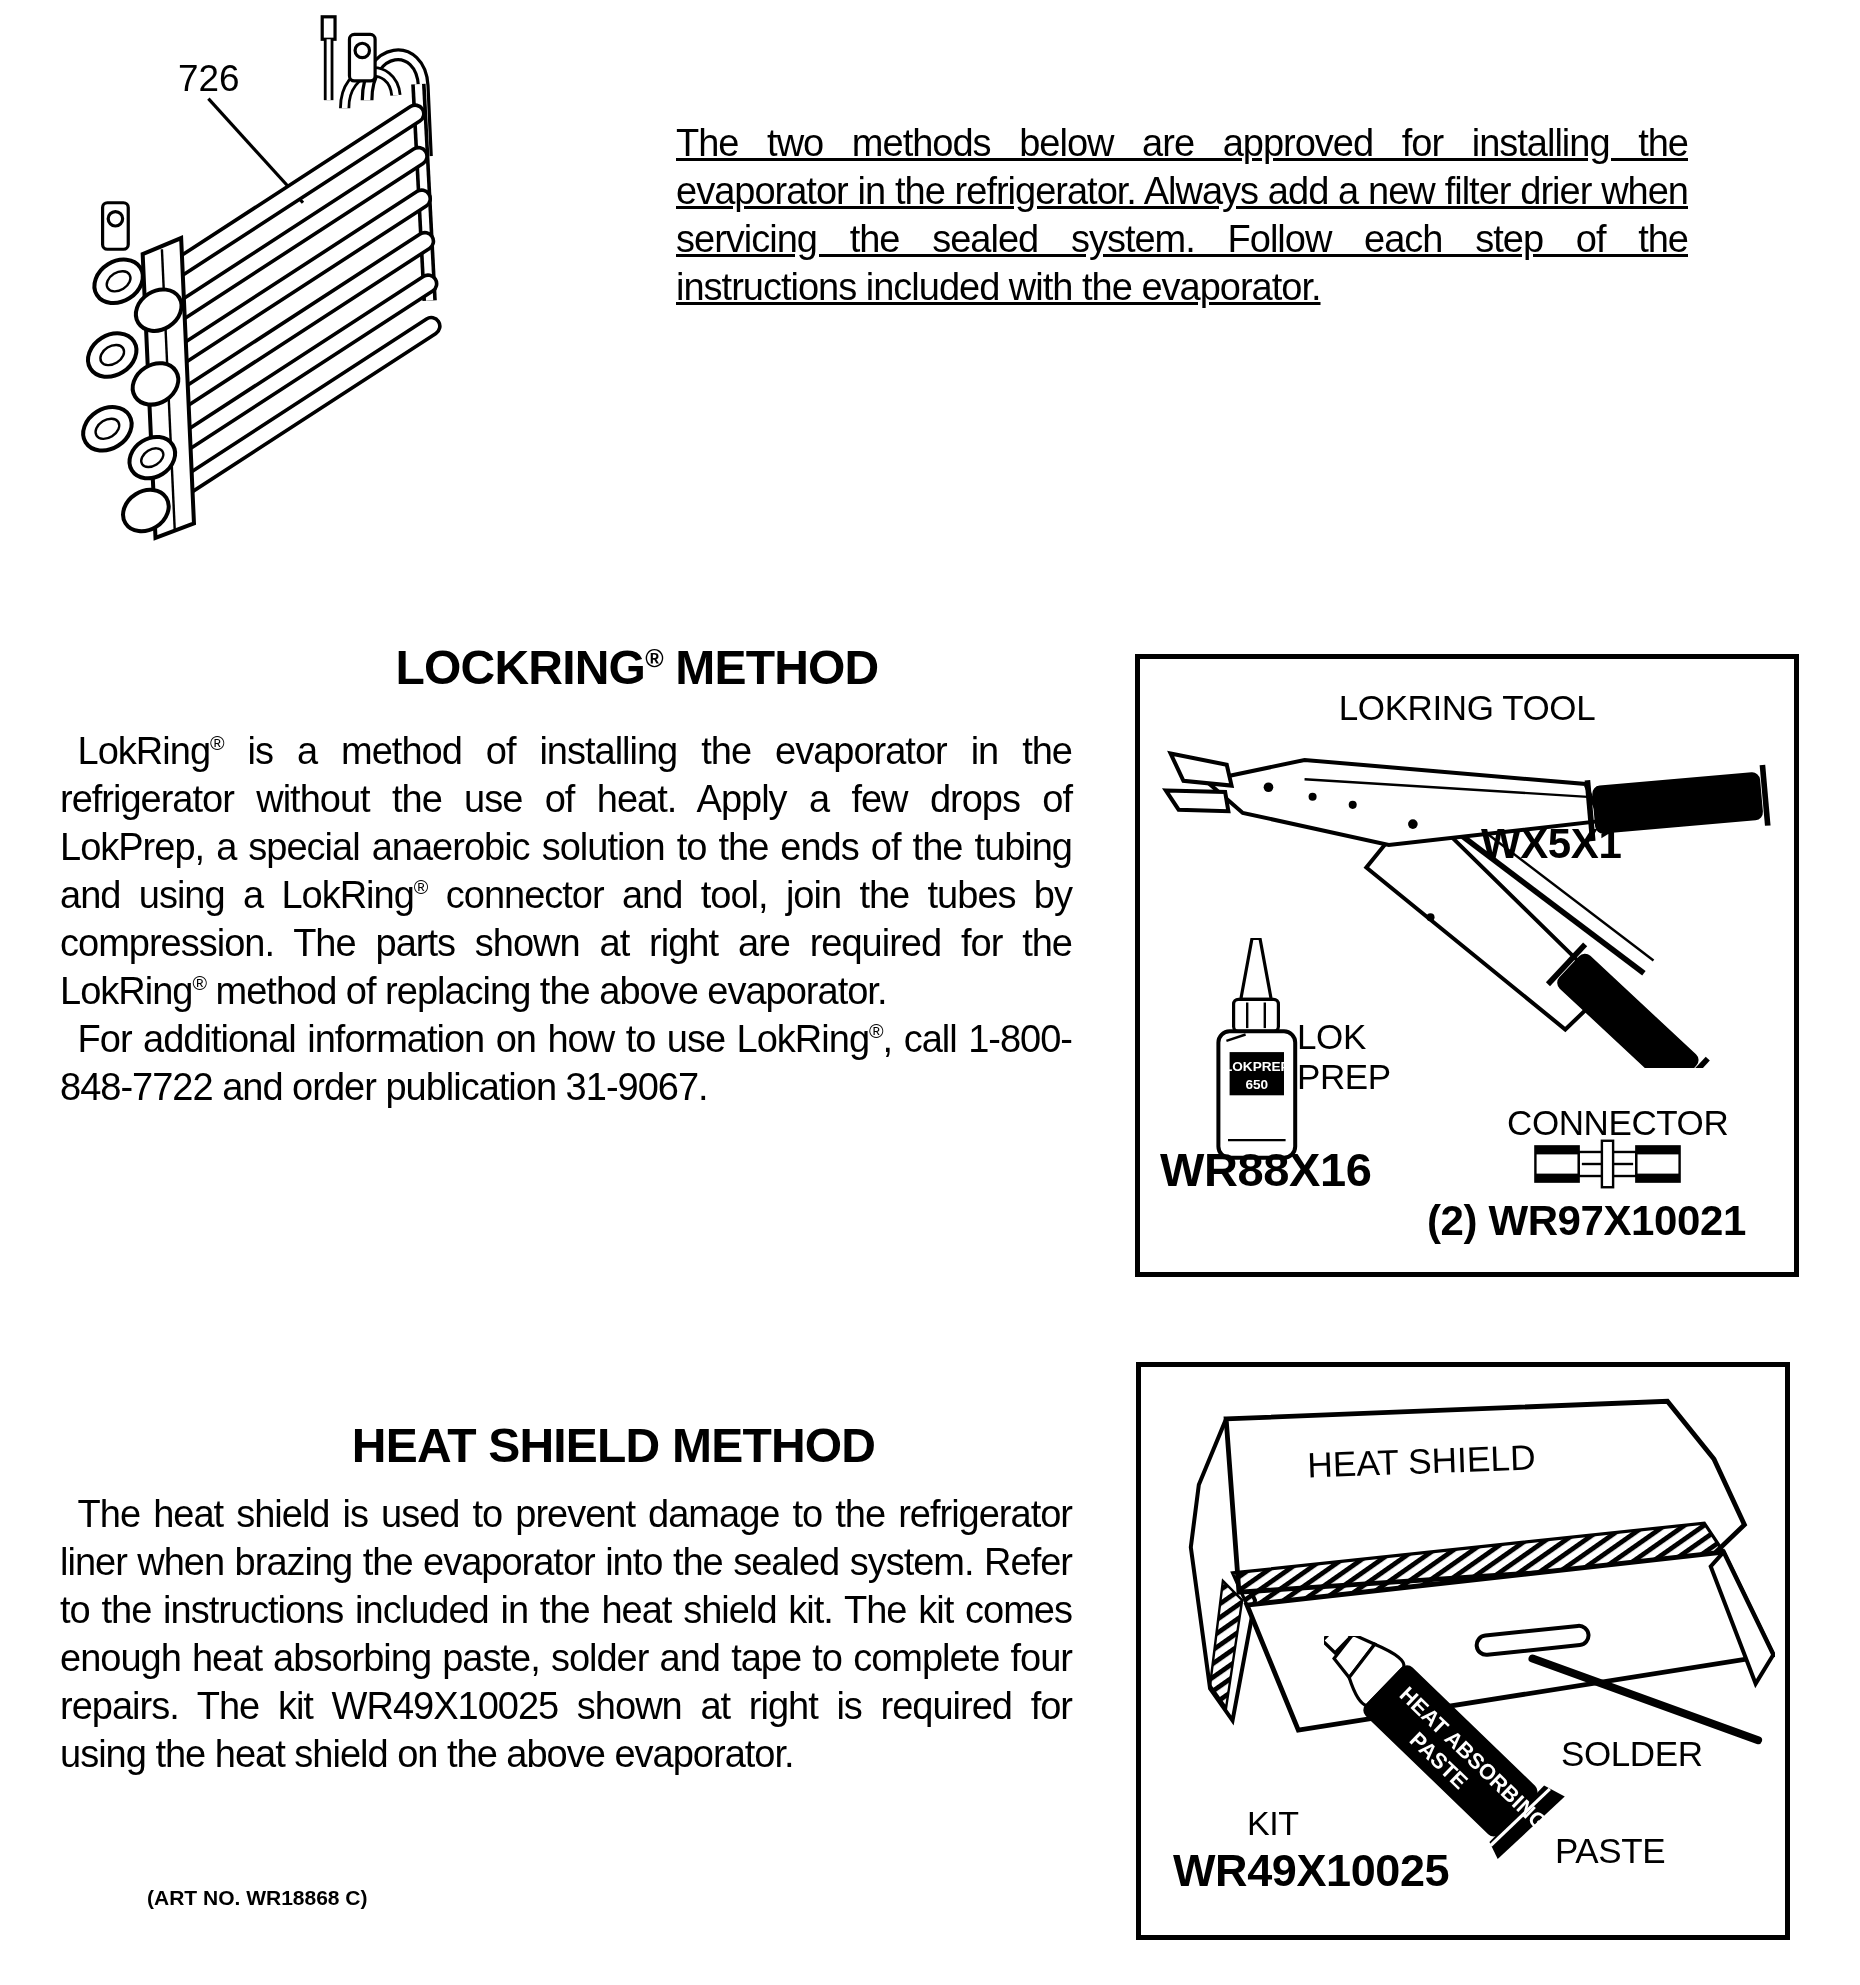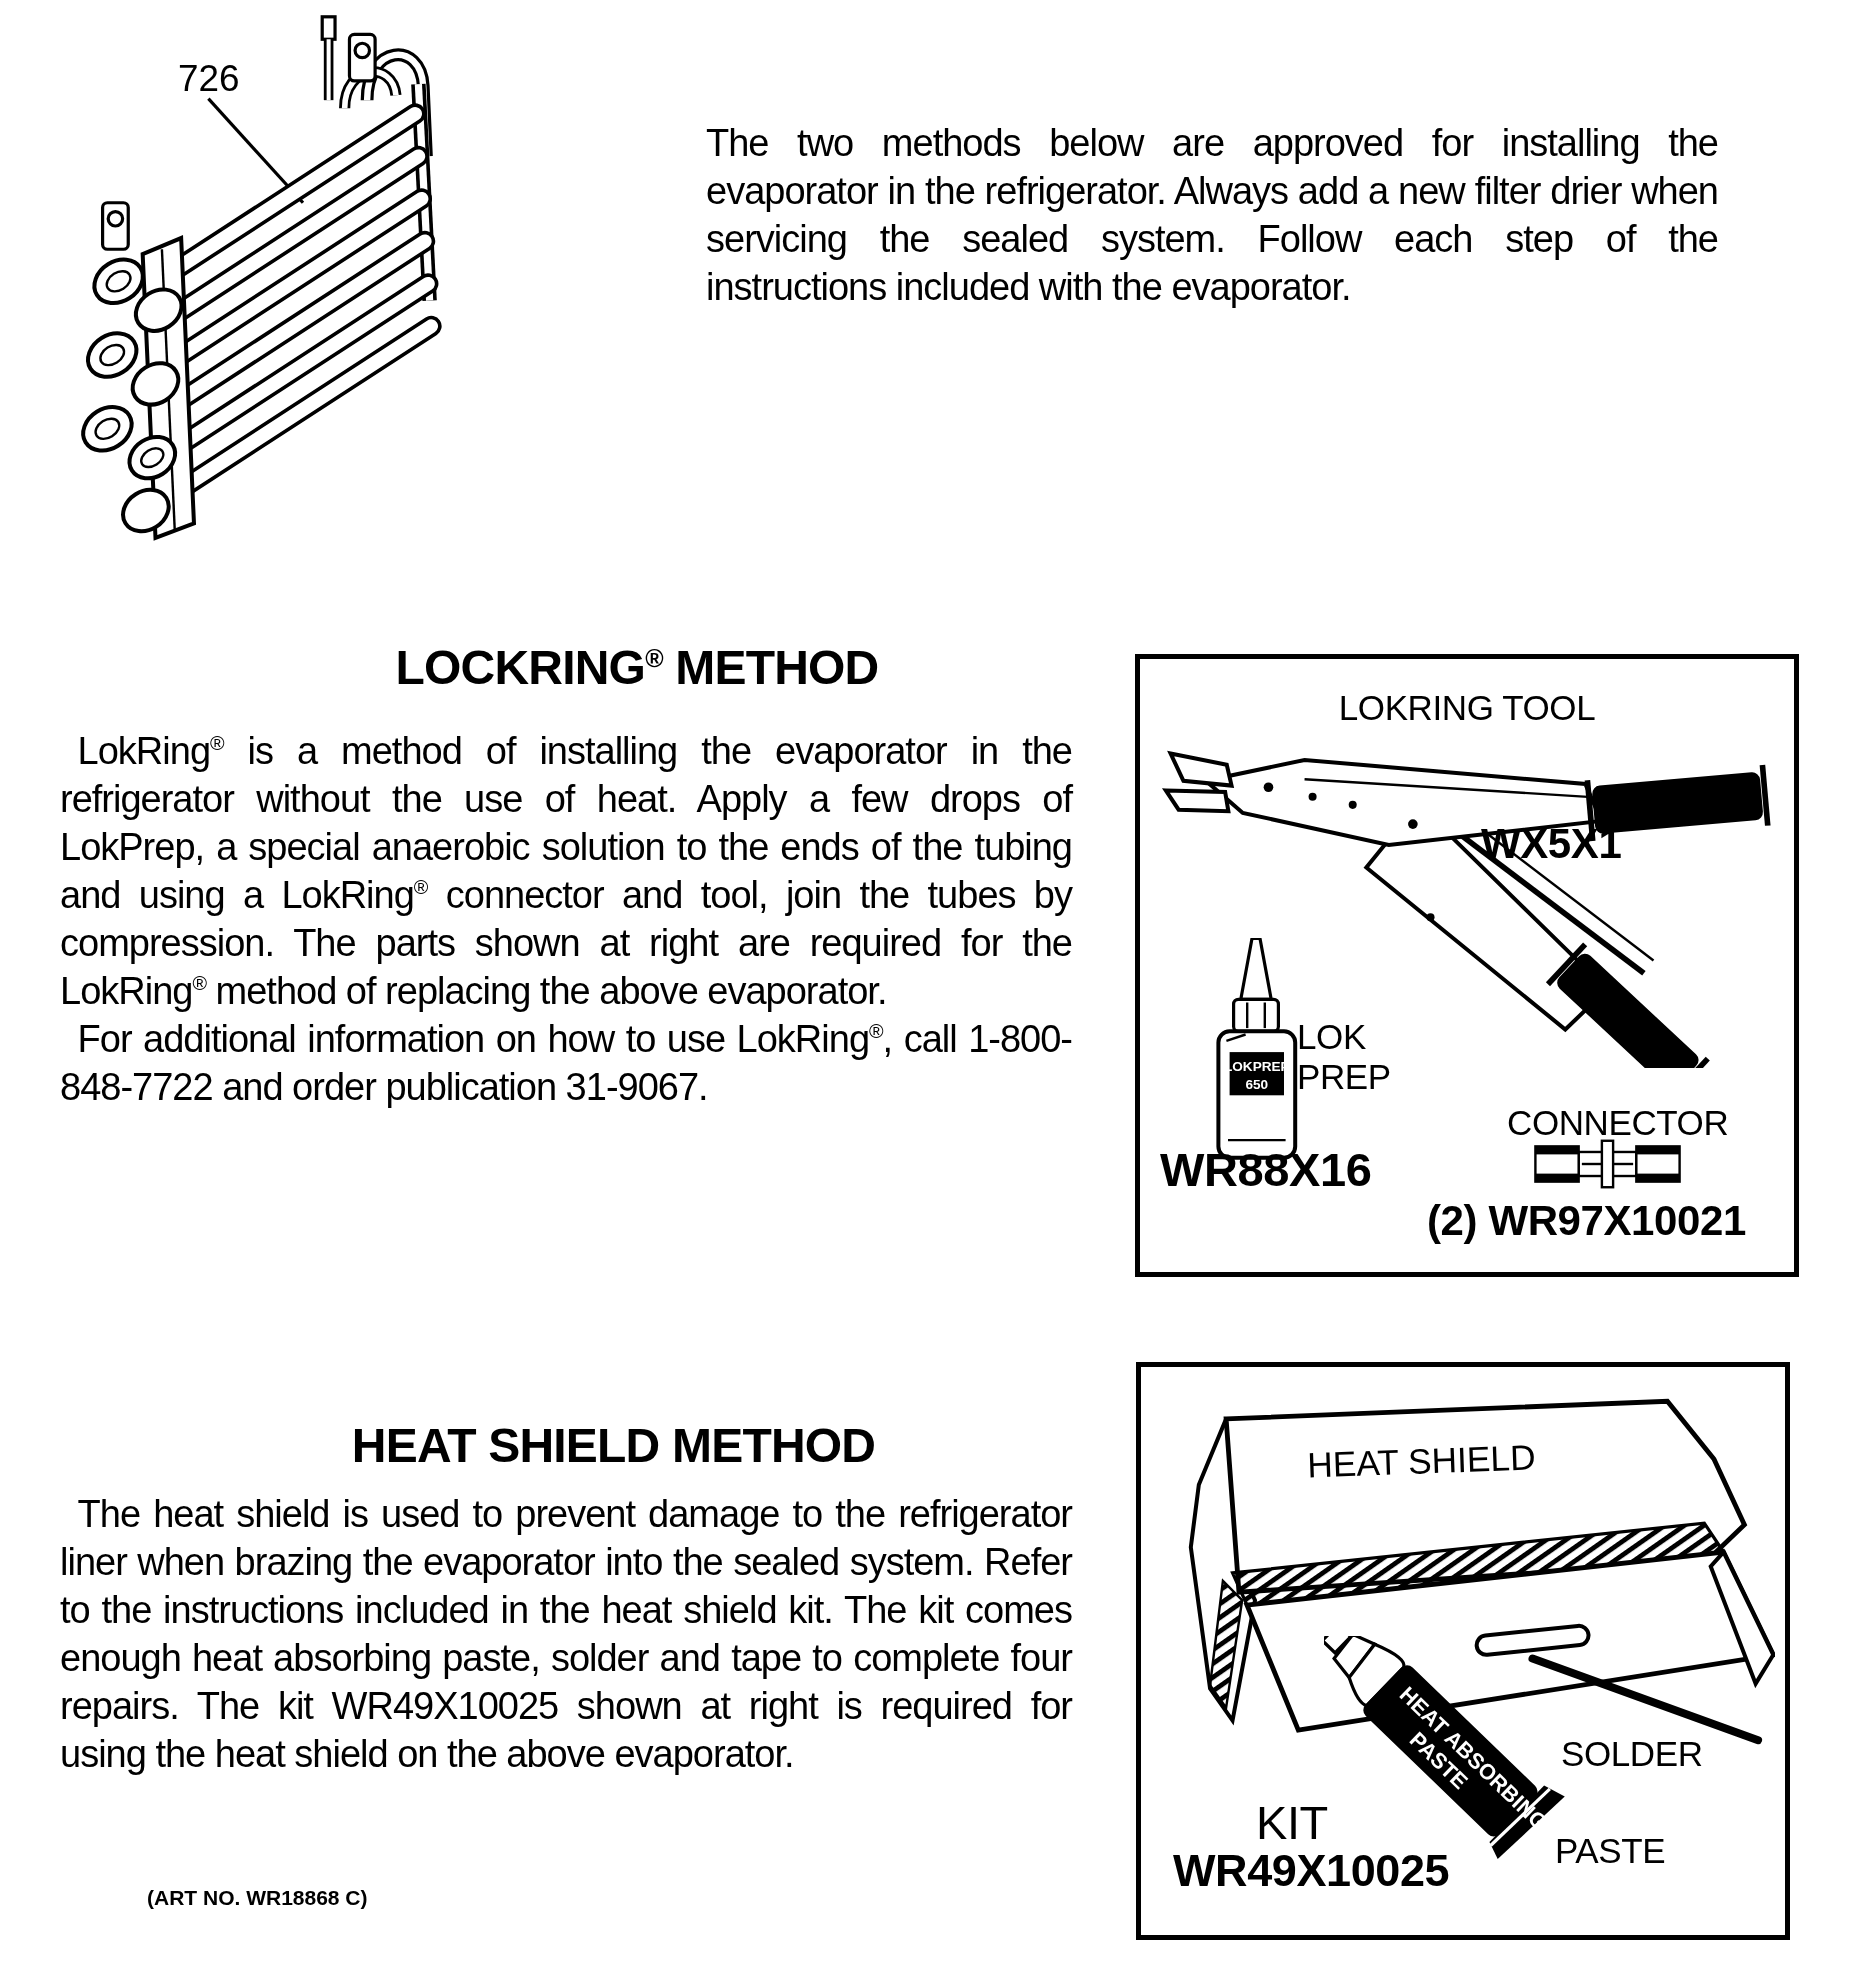--- a/index.html
+++ b/index.html
@@ -100,21 +100,21 @@
       </g>
       <g fill="none" stroke="#000" stroke-width="3">
         <ellipse cx="78" cy="336" rx="16" ry="11" transform="rotate(-32 78 336)"></ellipse>
         <ellipse cx="70" cy="428" rx="16" ry="11" transform="rotate(-32 70 428)"></ellipse>
         <ellipse cx="64" cy="520" rx="16" ry="11" transform="rotate(-32 64 520)"></ellipse>
         <ellipse cx="120" cy="556" rx="15" ry="10" transform="rotate(-32 120 556)"></ellipse>
       </g>
     </svg>
   </div>
 
-  <div class="abs body-text no-indent" style="left:706px; top:119px; width:1012px;">
+  <div class="abs body-text no-indent" style="left:676px; top:119px; width:1012px;text-decoration:underline;">
     <p>The two methods below are approved for installing the evaporator in the refrigerator.  Always add a new filter drier when servicing the sealed system.  Follow each step of the instructions included with the evaporator.</p>
   </div>
 
   <div class="abs method-heading" style="left:160px; top:643px; width:954px;">LOCKRING<sup>®</sup> METHOD</div>
 
   <div class="abs body-text" style="left:60px; top:727px; width:1012px;">
     <p>LokRing<sup>®</sup> is a method of installing the evaporator in the refrigerator without the use of heat.  Apply a few drops of LokPrep, a special anaerobic solution to the ends of the tubing and using a LokRing<sup>®</sup> connector and tool, join the tubes by compression.  The parts shown at right are required for the LokRing<sup>®</sup> method of replacing the above evaporator.</p>
     <p>For additional information on how to use LokRing<sup>®</sup>, call 1-800-848-7722 and order publication 31-9067.</p>
   </div>
 
@@ -252,19 +252,19 @@
           <text x="30" y="36" fill="#fff" font-size="27" font-weight="bold">HEAT ABSORBING</text>
           <text x="78" y="68" fill="#fff" font-size="27" font-weight="bold">PASTE</text>
         </g>
       </svg>
     </div>
 
     <div class="abs label" style="left:420px; top:367px;">SOLDER</div>
 
     <div class="abs label" style="left:414px; top:464px;">PASTE</div>
 
-    <div class="abs label" style="left:115px; top:436px; font-size:47px;">KIT</div>
+    <div class="abs label" style="left:106px; top:436px; font-size:34px;">KIT</div>
 
     <div class="abs part" style="left:32px; top:481px; font-size:45px;">WR49X10025</div>
   </div>
 
 </div>
 
 
 </body></html>

